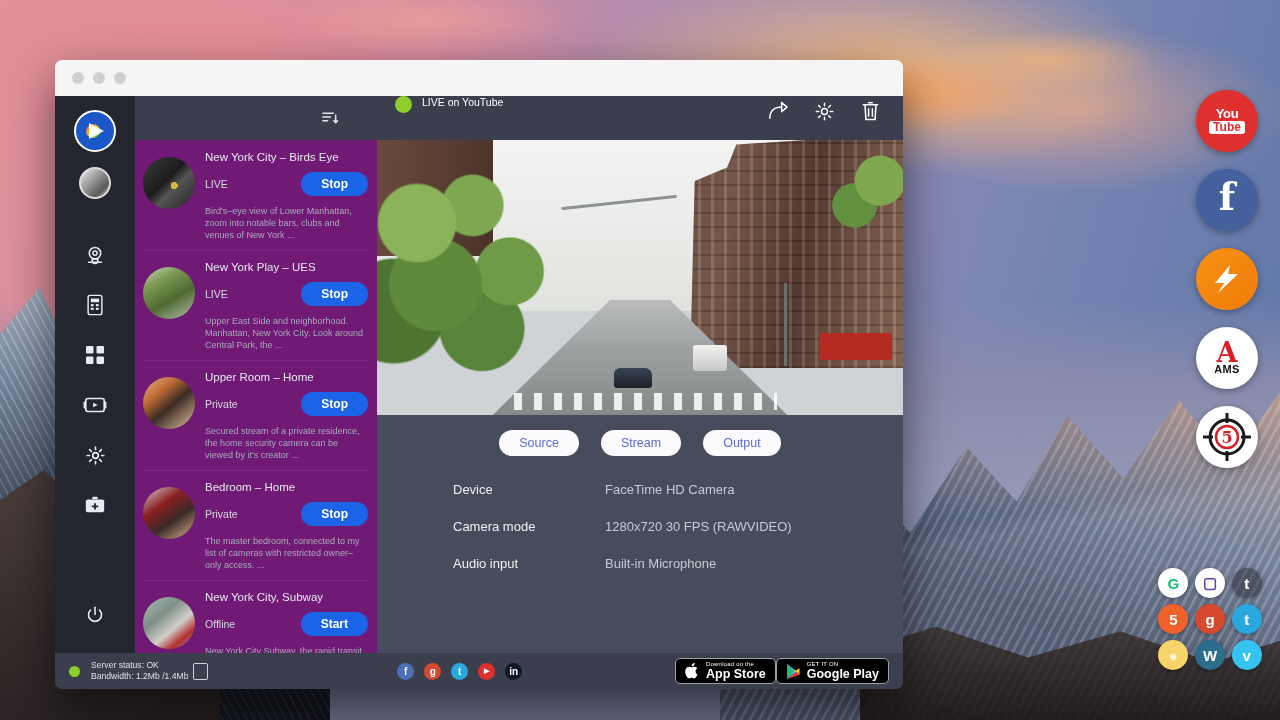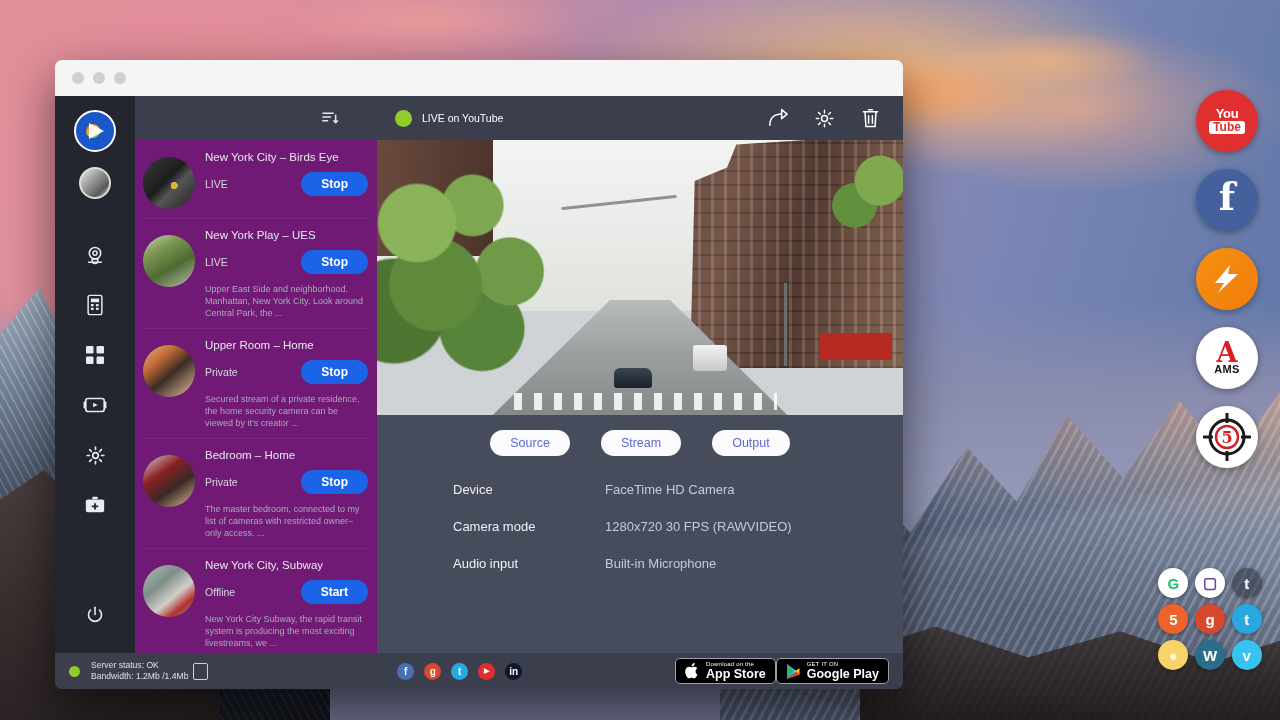--- a/index.html
+++ b/index.html
@@ -141,21 +141,21 @@
   .cam-info{ flex:1; min-width:0; }
   .cam-title{ color:#e7e9ee; font-size:11.5px; margin:2px 0 9px; }
   .cam-line2{ display:flex; align-items:center; justify-content:space-between; margin-bottom:9px;}
   .cam-status{ color:#d6d9e0; font-size:10.5px; }
   .cam-btn{ background:#1b64e8; color:#fff; font-size:12px; font-weight:bold;
             border:none; border-radius:13px; padding:5px 20px; cursor:pointer; }
   .cam-desc{ color:#a7abb8; font-size:9px; line-height:12px; }
 
   
   .main{ flex:1; background:#464c5c; display:flex; flex-direction:column; min-width:0;}
-  .topbar{ height:44px; background:#3a3e4d; display:flex; align-items:center;
+  .topbar{ height:44px; background:#3a3e4d; display:flex; align-items:flex-start;
            padding:0 18px; gap:10px; }
   .live-dot{ width:17px; height:17px; border-radius:50%; background:#8fce2a; }
   .live-label{ color:#fff; font-size:10.5px; }
   .topbar-spacer{ flex:1; }
   .top-ic{ color:#fff; display:flex; align-items:center; justify-content:center;
            width:30px; height:30px; margin-left:6px; }
   .video{ height:275px; position:relative; overflow:hidden; background:#cfd3d6; }
   .v-sky{ position:absolute; left:0; top:0; width:100%; height:62%;
           background:linear-gradient(180deg,#f3f4f2 0%, #e9ebe8 55%, #dfe2dd 100%); }
   .v-bldg-r{ position:absolute; right:0; top:0; width:44%; height:83%;
@@ -188,21 +188,21 @@
           background:linear-gradient(180deg,#3a4452,#1b2129); border-radius:6px 7px 3px 3px;}
   .v-van{ position:absolute; left:60%; bottom:16%; width:34px; height:26px;
           background:linear-gradient(180deg,#f2f2f0,#c8c9c6); border-radius:3px;}
   .v-awning{ position:absolute; right:2%; bottom:20%; width:14%; height:10%;
           background:#b62b21; }
   .v-pole{ position:absolute; right:22%; bottom:18%; width:3px; height:30%;
           background:#6a6f6e; }
   .v-lamp{ position:absolute; left:35%; top:22%; width:22%; height:3px;
           background:#8d9194; border-radius:2px; transform:rotate(-6deg); }
 
-  .tabs{ display:flex; gap:31px; justify-content:center; padding:15px 0 0; }
+  .tabs{ display:flex; gap:22px; justify-content:center; padding:15px 0 0; }
   .tab{ background:#fbfbfd; color:#5b6bd4; font-size:12.5px; border:none;
         border-radius:14px; padding:6px 20px; cursor:pointer; }
   .details{ padding:26px 0 0 76px; }
   .det-row{ display:flex; margin-bottom:22px; }
   .det-label{ width:152px; color:#f0f1f4; font-size:13px; }
   .det-value{ color:#c6cad4; font-size:13px; }
 
   
   .footer{ height:36px; background:#3a3e4d; display:flex; align-items:center;
            padding:0 14px; gap:0; }
@@ -384,20 +384,21 @@
 
       <div class="cam-scroll">
         <div class="cam-row">
           <div class="thumb th1"></div>
           <div class="cam-info">
             <div class="cam-title">New York City – Birds Eye</div>
             <div class="cam-line2">
               <span class="cam-status">LIVE</span>
               <button class="cam-btn">Stop</button>
             </div>
+            <div class="cam-desc">Bird's–eye view of Lower Manhattan, zoom into notable bars, clubs and venues of New York ...</div>
           </div>
         </div>
 
         <div class="cam-row">
           <div class="thumb th2"></div>
           <div class="cam-info">
             <div class="cam-title">New York Play – UES</div>
             <div class="cam-line2">
               <span class="cam-status">LIVE</span>
               <button class="cam-btn">Stop</button>

